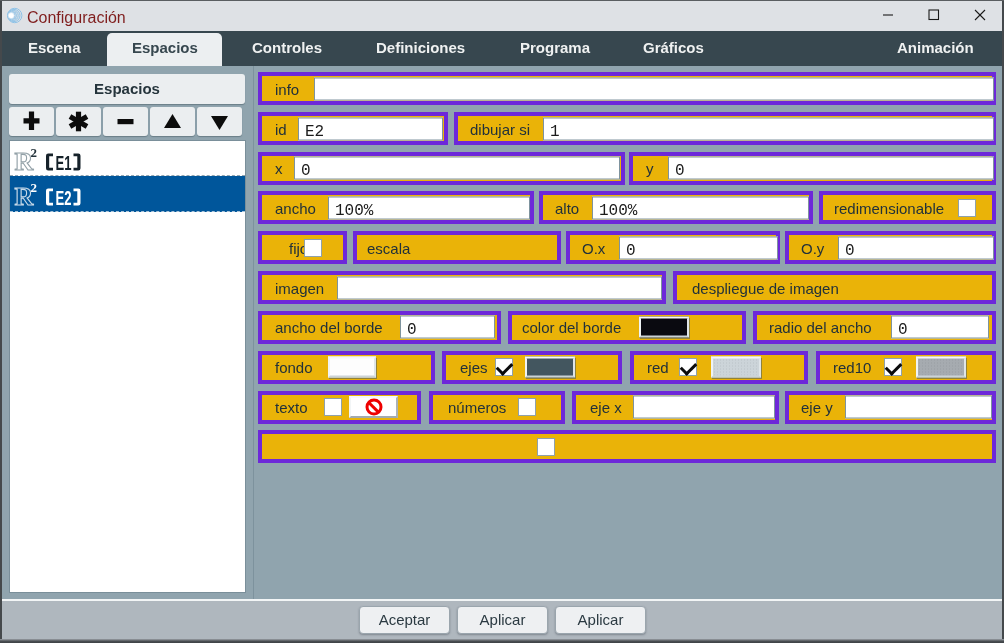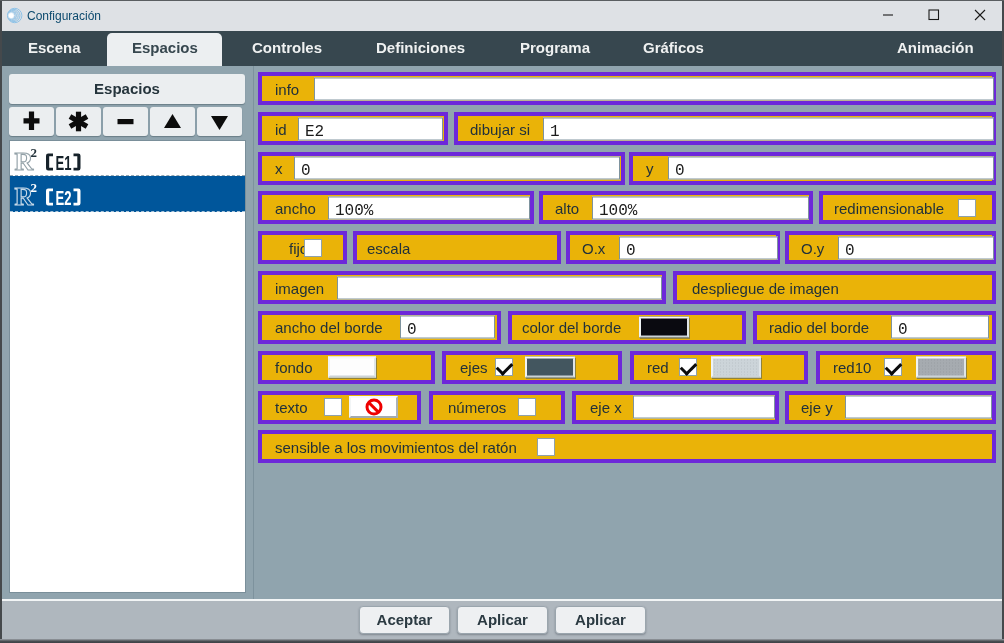--- a/index.html
+++ b/index.html
@@ -5,21 +5,21 @@
 body{width:1004px;height:643px;position:relative;overflow:hidden;
   font-family:"Liberation Sans",sans-serif;background:#90a4ae}
 .abs{position:absolute}
 
 #frameL{left:0;top:0;width:2px;height:643px;background:#45494c}
 #frameR{left:1002px;top:0;width:2px;height:643px;background:#45494c}
 #frameT{left:0;top:0;width:1004px;height:1px;background:#5a5e61}
 #frameB{left:0;top:639px;width:1004px;height:4px;background:linear-gradient(#9aa0a6,#4a4e52 55%,#3d4145)}
 
 #titlebar{left:2px;top:1px;width:1000px;height:30px;background:#dee1e5}
-#title{left:27px;top:9px;font-size:12px;color:#0c4a6e}
+#title{left:27px;top:9px;font-size:16px;color:#7f1d1d}
 
 #tabbar{left:2px;top:31px;width:1000px;height:35px;background:#37474f}
 #activetab{left:107px;top:33px;width:115px;height:33px;background:#eceff1;border-radius:5px 5px 0 0}
 .tab{top:39px;font-size:15px;font-weight:bold;color:#eff1f1;white-space:nowrap}
 
 #content{left:2px;top:66px;width:1000px;height:533px;background:#90a4ae}
 #vline{left:253px;top:66px;width:1px;height:533px;background:#7d929d}
 
 #hdrbtn{left:9px;top:74px;width:236px;height:30px;background:#ebeef0;border-radius:3px;box-shadow:0 1px 1px rgba(60,80,90,.45);
   text-align:center;line-height:30px;font-weight:bold;font-size:15px;color:#25343c}
@@ -37,21 +37,21 @@
 .cb{position:absolute;top:50%;transform:translateY(-50%);width:18px;height:18px;background:#fff;
   border:1px solid #8fa1ab;box-sizing:border-box}
 .cb.on::after{content:"";position:absolute;left:0.5px;top:2.5px;width:12px;height:7px;
   border-left:3.6px solid #0b0b0b;border-bottom:3.6px solid #0b0b0b;transform:rotate(-45deg);transform-origin:center}
 .sw{position:absolute;top:50%;transform:translateY(-50%);height:21px;box-sizing:border-box;
   border:2.5px solid;border-color:#f4f7f8 #dfe5e8 #ccd3d7 #eff3f4;box-shadow:1px 1.5px 0 rgba(70,90,100,.55)}
 
 #sep{left:0;top:599px;width:1004px;height:2px;background:#f2f5f6}
 #botbar{left:2px;top:601px;width:1000px;height:39px;background:#afb7be}
 .bbtn{top:606px;width:91px;height:28px;background:#eef0f2;border:1px solid #9aa5ad;border-radius:4px;
-  box-sizing:border-box;text-align:center;line-height:26px;font-size:15px;font-weight:bold;color:#2b3a42;
+  box-sizing:border-box;text-align:center;line-height:26px;font-size:15px;font-weight:normal;color:#2b3a42;
   box-shadow:0 1px 2px rgba(40,50,60,.35)}
 </style></head>
 <body>
 <div class="abs" id="titlebar"></div>
 <div class="abs" id="title">Configuración</div>
 
 <svg class="abs" style="left:6px;top:7px" width="17" height="17" viewBox="0 0 17 17">
   <g fill="none" stroke="#8fc3e8" stroke-width="1">
     <circle cx="8.7" cy="8.5" r="7.2"></circle>
     <circle cx="7.9" cy="8.5" r="6.1"></circle>
@@ -181,21 +181,21 @@
   </div>
 <div class="abs grp" style="left:258px;top:310.9px;width:243px">
     <span class="lbl" style="left:13px">ancho del borde</span>
     <span class="inp" style="left:138px;width:95px">0</span>
   </div>
 <div class="abs grp" style="left:508px;top:310.9px;width:238px">
     <span class="lbl" style="left:10px">color del borde</span>
     <span class="sw" style="left:127px;width:50px;background-color:#0a0a10"></span>
   </div>
 <div class="abs grp" style="left:753px;top:310.9px;width:243px">
-    <span class="lbl" style="left:12px">radio del borde</span>
+    <span class="lbl" style="left:12px">radio del ancho</span>
     <span class="inp" style="left:134px;width:98px">0</span>
   </div>
 <div class="abs grp" style="left:258px;top:350.7px;width:177px">
     <span class="lbl" style="left:13px">fondo</span>
     <span class="sw" style="left:66px;width:48px;background-color:#fdfdfd"></span>
   </div>
 <div class="abs grp" style="left:442px;top:350.7px;width:180px">
     <span class="lbl" style="left:14px">ejes</span>
     <span class="cb on" style="left:49px"></span>
     <span class="sw" style="left:79px;width:50px;background-color:#43565f"></span>
@@ -225,21 +225,20 @@
   </div>
 <div class="abs grp" style="left:572px;top:390.6px;width:207px">
     <span class="lbl" style="left:14px">eje x</span>
     <span class="inp" style="left:57px;width:142px"></span>
   </div>
 <div class="abs grp" style="left:785px;top:390.6px;width:211px">
     <span class="lbl" style="left:12px">eje y</span>
     <span class="inp" style="left:56px;width:147px"></span>
   </div>
 <div class="abs grp" style="left:258px;top:430.4px;width:738px">
-    <span class="lbl" style="left:13px">sensible a los movimientos del ratón</span>
     <span class="cb" style="left:275px"></span>
   </div>
 <div class="abs" id="sep"></div>
 <div class="abs" id="botbar"></div>
 <div class="abs bbtn" style="left:359px">Aceptar</div>
 <div class="abs bbtn" style="left:457px">Aplicar</div>
 <div class="abs bbtn" style="left:555px">Aplicar</div>
 <div class="abs" id="frameL"></div>
 <div class="abs" id="frameR"></div>
 <div class="abs" id="frameT"></div>

